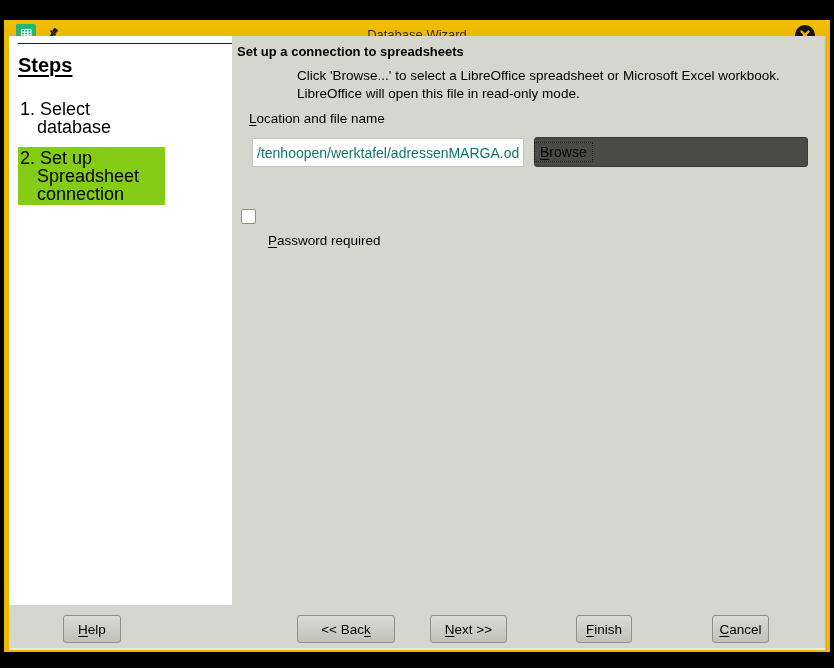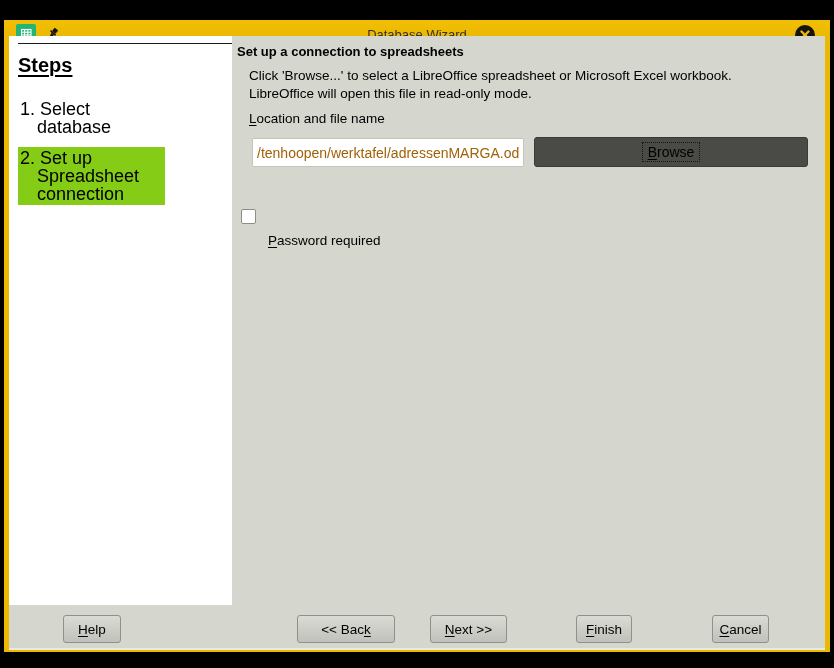--- a/index.html
+++ b/index.html
@@ -58,32 +58,32 @@
     font-size: 18px; line-height: 18px; color: #000;
     padding: 2px 2px 2px 19px; text-indent: -17px;
     margin-bottom: 9px; cursor: default;
   }
   .step.active { background: #84cc16; }
 
   
   .main { position: absolute; left: 223px; top: 0; width: 593px; height: 614px; }
   .main-heading { position: absolute; left: 5px; top: 8px; font-size: 13px; font-weight: bold; }
   .desc { position: absolute; left: 17px; top: 31px; font-size: 13.5px; line-height: 18px; }
-  .desc span { display: block; }
+  .desc span { display: block; margin-left: 48px; }
   .location-label { position: absolute; left: 17px; top: 75px; font-size: 13.5px; }
   .location-input {
     position: absolute; left: 20px; top: 102px; width: 272px; height: 29px;
     background: #fff; border: 1px solid #c3c4bc;
     font-family: "Liberation Sans", "DejaVu Sans", sans-serif;
-    font-size: 14px; padding: 0 4px; color: #a16207; border-radius: 1px;
+    font-size: 14px; padding: 0 4px; color: #0f766e; border-radius: 1px;
   }
   .browse-btn {
     position: absolute; left: 302px; top: 101px; width: 274px; height: 30px;
     background: #4a4a47; border: 1px solid #3a3a38; border-radius: 3px;
-    display: flex; align-items: center; justify-content: center;
+    display: flex; align-items: center; 
     font-size: 14px; color: #000; cursor: default;
   }
   .browse-btn .focus-box { outline: 1px dotted #141414; padding: 1px 5px; }
   .password-row { position: absolute; left: 9px; top: 149px; display: flex; align-items: center; }
   .checkbox {
     width: 15px; height: 15px; background: #fff;
     border: 1px solid #8d8e86; border-radius: 2px; cursor: default;
   }
   .password-label { font-size: 13.5px; margin-left: 12px; cursor: default; margin-top: 48px; }
 

